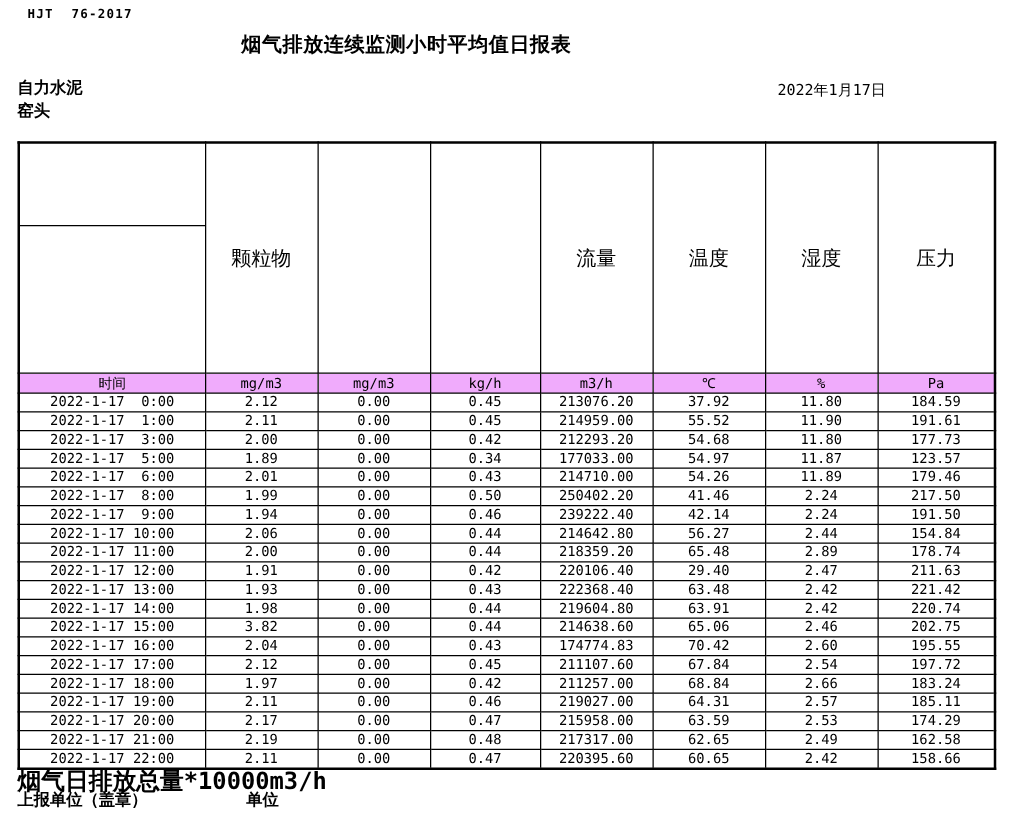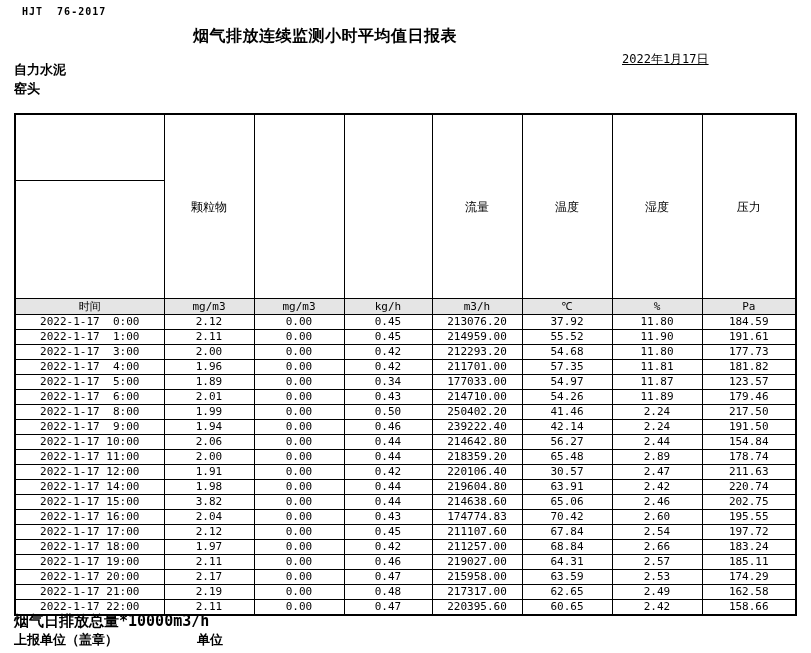--- a/index.html
+++ b/index.html
@@ -6,36 +6,36 @@
   body{
     width:811px;height:653px;background:#ffffff;color:#000;
     font-family:"DejaVu Sans Mono","Liberation Mono",monospace;
     position:relative;overflow:hidden;
   }
   .doc-code{position:absolute;left:22px;top:6px;font-size:10px;font-weight:bold;white-space:pre;letter-spacing:1px;}
   .title{position:absolute;left:193px;top:26px;font-size:16px;font-weight:bold;
          font-family:"DejaVu Sans","Liberation Sans",sans-serif;letter-spacing:0.5px;}
   .company{position:absolute;left:14px;top:61px;font-size:13px;font-weight:bold;}
   .station{position:absolute;left:14px;top:80px;font-size:13px;font-weight:bold;}
-  .date{position:absolute;left:622px;top:51px;font-size:12px;text-decoration:underline;}
+  .date{position:absolute;left:622px;top:64px;font-size:12px;}
 
   .table-wrap{position:absolute;left:14px;top:113px;}
   table{border-collapse:collapse;table-layout:fixed;border:2px solid #000;}
   th,td{
     border:1px solid #000;padding:0;margin:0;text-align:center;vertical-align:middle;
     font-weight:normal;font-size:11px;height:14px;line-height:14px;
     overflow:hidden;white-space:pre;
   }
-  tr.group-row th{height:26px;line-height:26px;font-size:12px;}
+  tr.group-row th{height:26px;line-height:26px;font-size:16px;}
   th.split-cell{vertical-align:top;padding:0;}
   th.split-cell .half{height:13px;line-height:13px;}
   th.split-cell .half.top{border-bottom:1px solid #000;}
-  tr.unit-row th{background:#e5e5e5;height:15px;line-height:15px;}
-
-  .note{position:absolute;left:14px;top:612px;font-size:15px;font-weight:bold;white-space:pre;}
+  tr.unit-row th{background:#f0abfc;height:15px;line-height:15px;}
+
+  .note{position:absolute;left:14px;top:612px;font-size:19px;font-weight:bold;white-space:pre;}
   .report-unit{position:absolute;left:14px;top:631px;font-size:13px;font-weight:bold;}
   .unit-label{position:absolute;left:197px;top:631px;font-size:13px;font-weight:bold;}
 </style>
 </head>
 <body>
 
 <div class="doc-code">HJT  76-2017</div>
 <div class="title">烟气排放连续监测小时平均值日报表</div>
 <div class="company">自力水泥</div>
 <div class="station">窑头</div>
@@ -103,30 +103,20 @@
           <td>2022-1-17  3:00</td>
           <td>2.00</td>
           <td>0.00</td>
           <td>0.42</td>
           <td>212293.20</td>
           <td>54.68</td>
           <td>11.80</td>
           <td>177.73</td>
         </tr>
         <tr>
-          <td>2022-1-17  4:00</td>
-          <td>1.96</td>
-          <td>0.00</td>
-          <td>0.42</td>
-          <td>211701.00</td>
-          <td>57.35</td>
-          <td>11.81</td>
-          <td>181.82</td>
-        </tr>
-        <tr>
           <td>2022-1-17  5:00</td>
           <td>1.89</td>
           <td>0.00</td>
           <td>0.34</td>
           <td>177033.00</td>
           <td>54.97</td>
           <td>11.87</td>
           <td>123.57</td>
         </tr>
         <tr>
@@ -178,23 +168,33 @@
           <td>65.48</td>
           <td>2.89</td>
           <td>178.74</td>
         </tr>
         <tr>
           <td>2022-1-17 12:00</td>
           <td>1.91</td>
           <td>0.00</td>
           <td>0.42</td>
           <td>220106.40</td>
-          <td>30.57</td>
+          <td>29.40</td>
           <td>2.47</td>
           <td>211.63</td>
+        </tr>
+        <tr>
+          <td>2022-1-17 13:00</td>
+          <td>1.93</td>
+          <td>0.00</td>
+          <td>0.43</td>
+          <td>222368.40</td>
+          <td>63.48</td>
+          <td>2.42</td>
+          <td>221.42</td>
         </tr>
         <tr>
           <td>2022-1-17 14:00</td>
           <td>1.98</td>
           <td>0.00</td>
           <td>0.44</td>
           <td>219604.80</td>
           <td>63.91</td>
           <td>2.42</td>
           <td>220.74</td>

